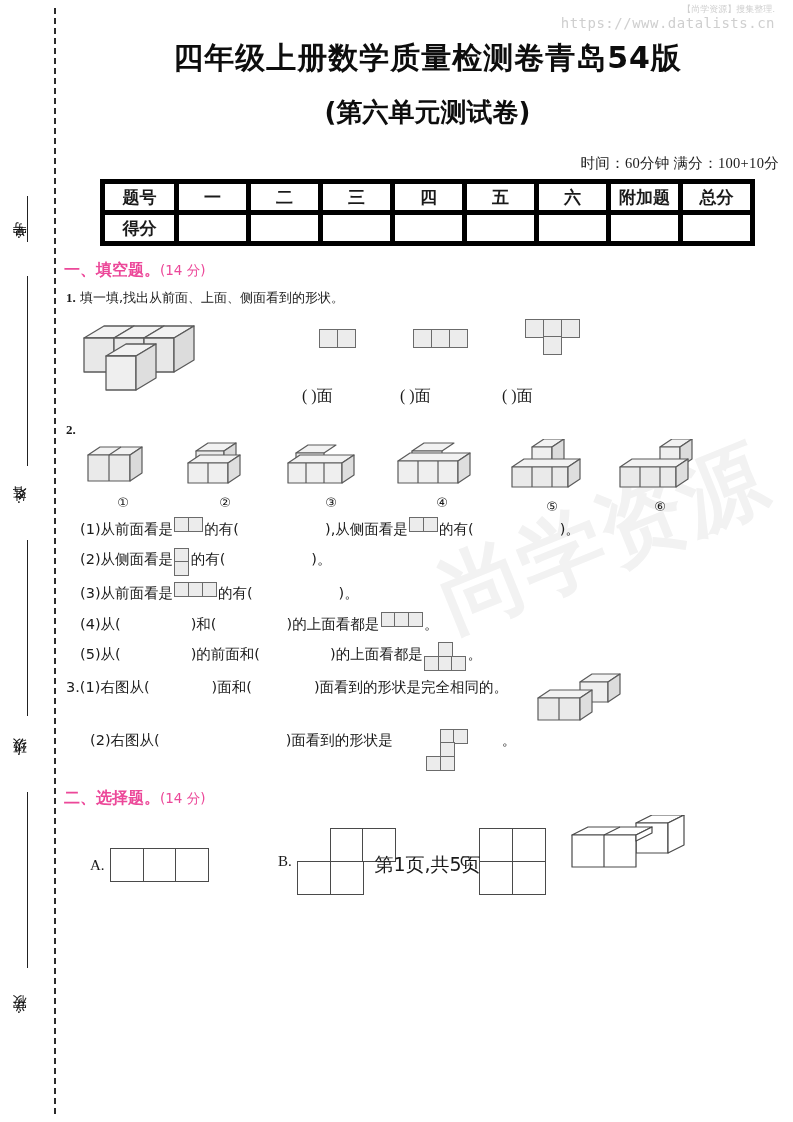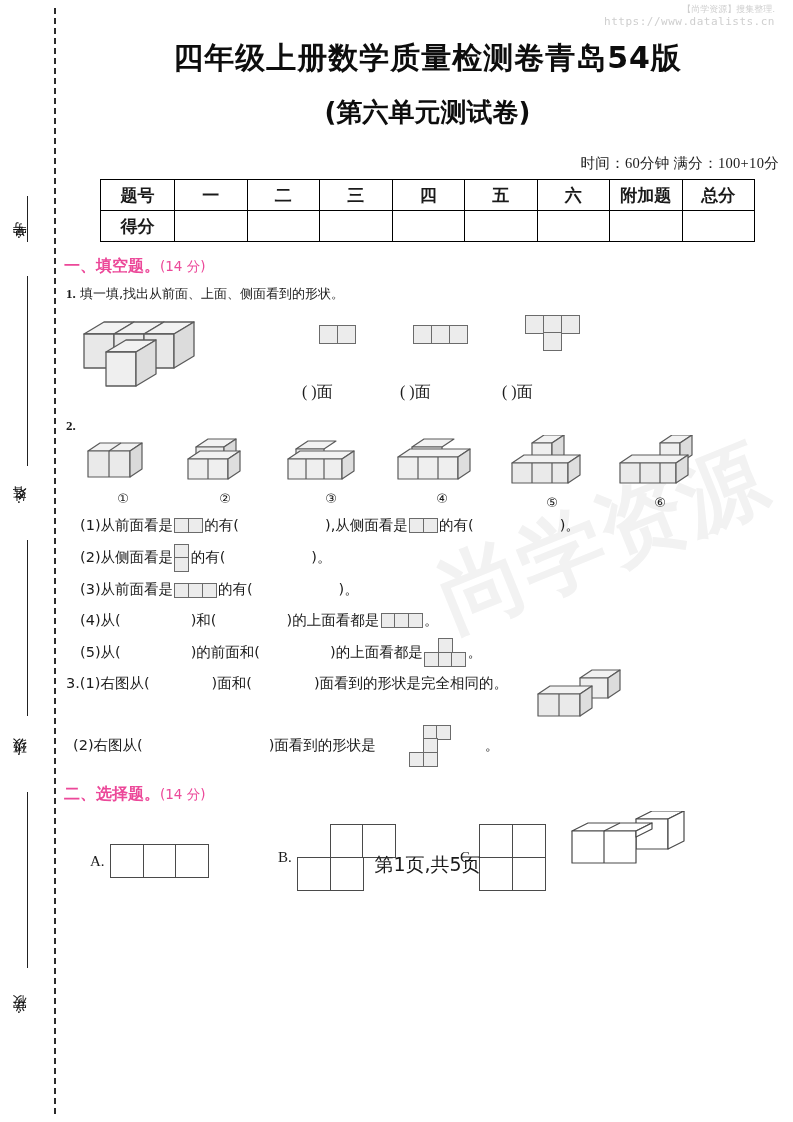--- a/index.html
+++ b/index.html
@@ -35,21 +35,21 @@
     position: absolute; left: 27px; width: 0; border-left: 1px solid #222;
   }
 
   
   #watermark {
     position: absolute; right: 18px; top: 4px;
     text-align: right; line-height: 1.25;
     pointer-events: none;
   }
   #watermark .wm1 { font-size: 9px; color: #cfcfcf; font-family: "DejaVu Sans", sans-serif;}
-  #watermark .wm2 { font-size: 11px; color: #cfcfcf; font-family: "DejaVu Sans Mono", monospace; letter-spacing: .5px;}
+  #watermark .wm2 { font-size: 14px; color: #cfcfcf; font-family: "DejaVu Sans Mono", monospace; letter-spacing: .5px;}
   #bg-watermark {
     position:absolute; left: 430px; top: 480px;
     font-size: 86px; color: #f2f2f2; font-weight: bold;
     transform: rotate(-22deg); pointer-events:none;
     font-family: "DejaVu Sans", sans-serif;
     white-space: nowrap;
   }
 
   
   #page { position: absolute; left: 62px; top: 0; width: 731px; height: 904px; }
@@ -79,39 +79,39 @@
   }
 
   
   table.score {
     border-collapse: collapse;
     margin: 6px auto 0 auto;
     width: 655px;
     table-layout: fixed;
   }
   table.score td {
-    border: 1px solid #000000;
+    border: 5px solid #000000;
     height: 31px;
     text-align: center;
     font-size: 17px;
     font-weight: bold;
     font-family: "DejaVu Sans", sans-serif;
   }
   table.score td.first { width: 74px; }
 
   .section-head {
     font-size: 16px; font-weight: bold; color: #ec4899;
     margin: 14px 0 2px 2px;
     font-family: "DejaVu Sans", sans-serif;
   }
   .section-head .pts { font-size: 13.5px; font-weight: normal; }
 
   .q { font-size: 13px; margin: 7px 0 0 4px; line-height: 1.5; font-family:"DejaVu Sans", sans-serif;}
   .q .num { font-weight: bold; font-family: "Liberation Serif", serif; }
-  .sub { font-size: 14.5px; margin: 7px 0 0 18px; line-height: 1.6; font-family:"DejaVu Sans", sans-serif; display:flex; align-items:center; flex-wrap:nowrap;}
+  .sub { font-size: 14.5px; margin: 7px 0 0 18px; line-height: 1.6; font-family:"DejaVu Sans", sans-serif; display:flex; flex-wrap:nowrap;}
   .gap { display:inline-block; }
 
   
   .grid { display:inline-flex; flex-direction:column; vertical-align: middle; }
   .grow { display:flex; }
   .cell { width: 19px; height: 19px; border: 1.4px solid #6b6b6b; background:#ececec; margin:-0.7px; }
   .cell.empty { border: none; background: transparent; }
   .cell.sm { width: 15px; height: 15px; }
   .cell.line { background:#ffffff; border:1.3px solid #4a4a4a; }
   .cell.lg { width: 34px; height: 34px; }
@@ -447,21 +447,21 @@
         <polygon points="52,10 64,2 92,2 80,10" fill="#f2f2f2"></polygon>
         <polygon points="52,10 80,10 80,30 52,30" fill="#efefef"></polygon>
         <polygon points="80,10 92,2 92,22 80,30" fill="#dcdcdc"></polygon>
         <polygon points="10,26 22,18 64,18 52,26" fill="#f2f2f2"></polygon>
         <polygon points="10,26 52,26 52,48 10,48" fill="#eaeaea"></polygon>
         <line x1="31" y1="26" x2="31" y2="48"></line>
         <polygon points="52,26 64,18 64,40 52,48" fill="#dedede"></polygon>
       </g>
     </svg>
 
-    <div class="sub" style="margin-left:11px;margin-top:30px;gap:32px;">
+    <div class="sub" style="margin-left:28px;margin-top:30px;gap:32px;">
       <span>(2)右图从(</span>
       <span class="gap" style="width:62px;"></span>
       <span>)面看到的形状是</span>
       <span class="grid" style="margin:0 2px;">
         <span class="grow">
             <span class="cell sm empty"></span>
             <span class="cell sm"></span>
             <span class="cell sm"></span>
           </span>
         <span class="grow">

